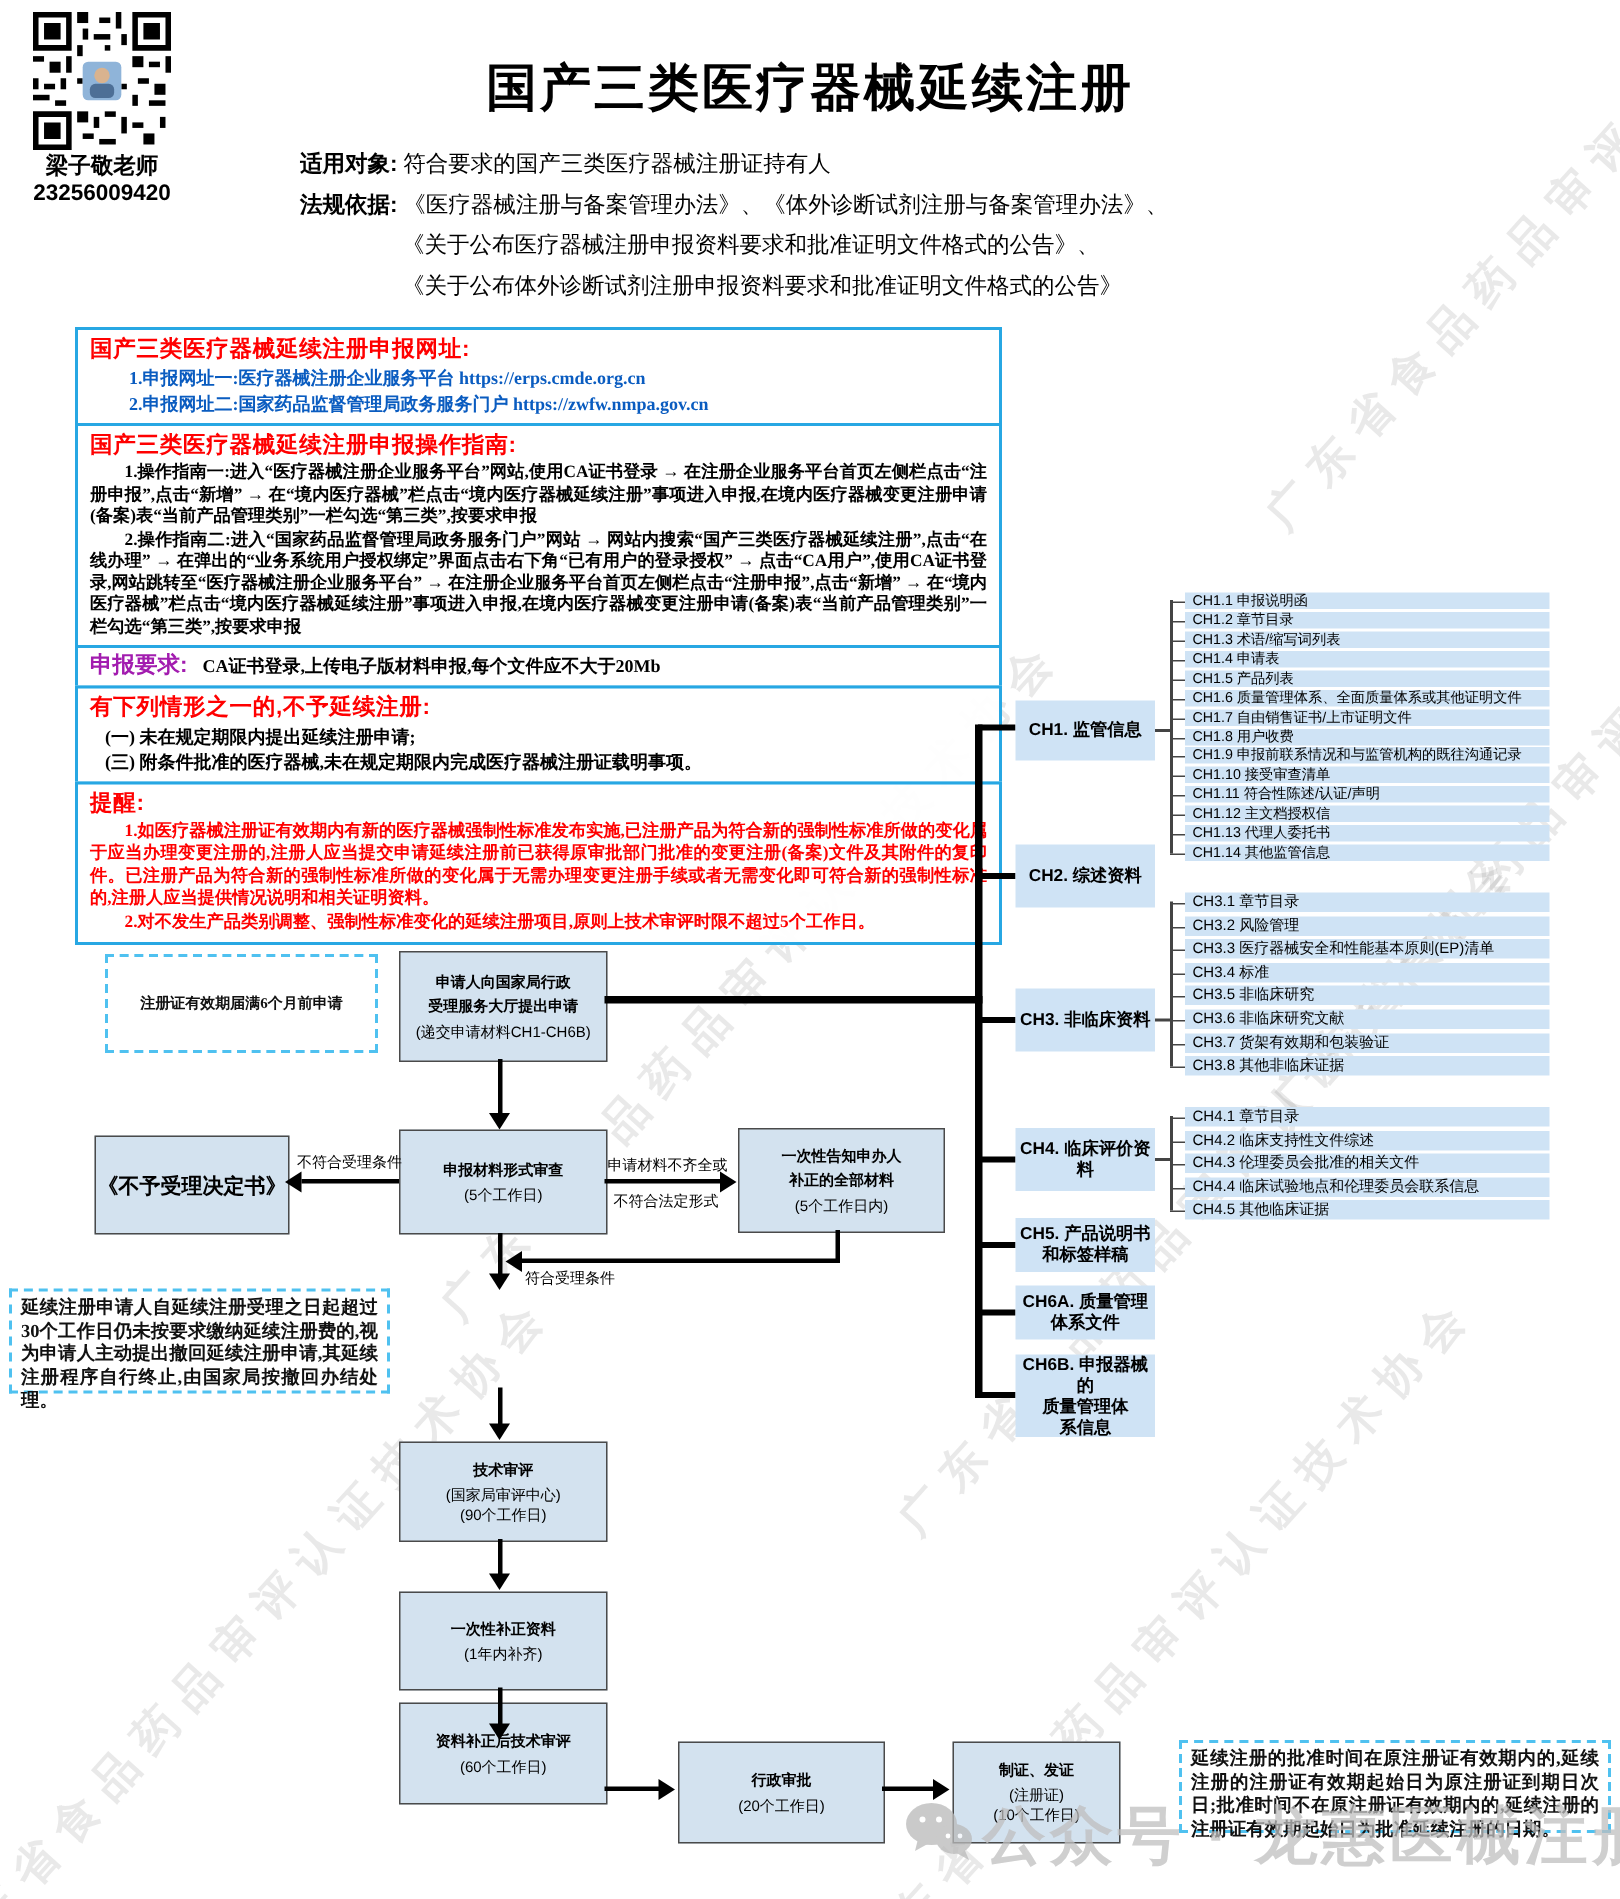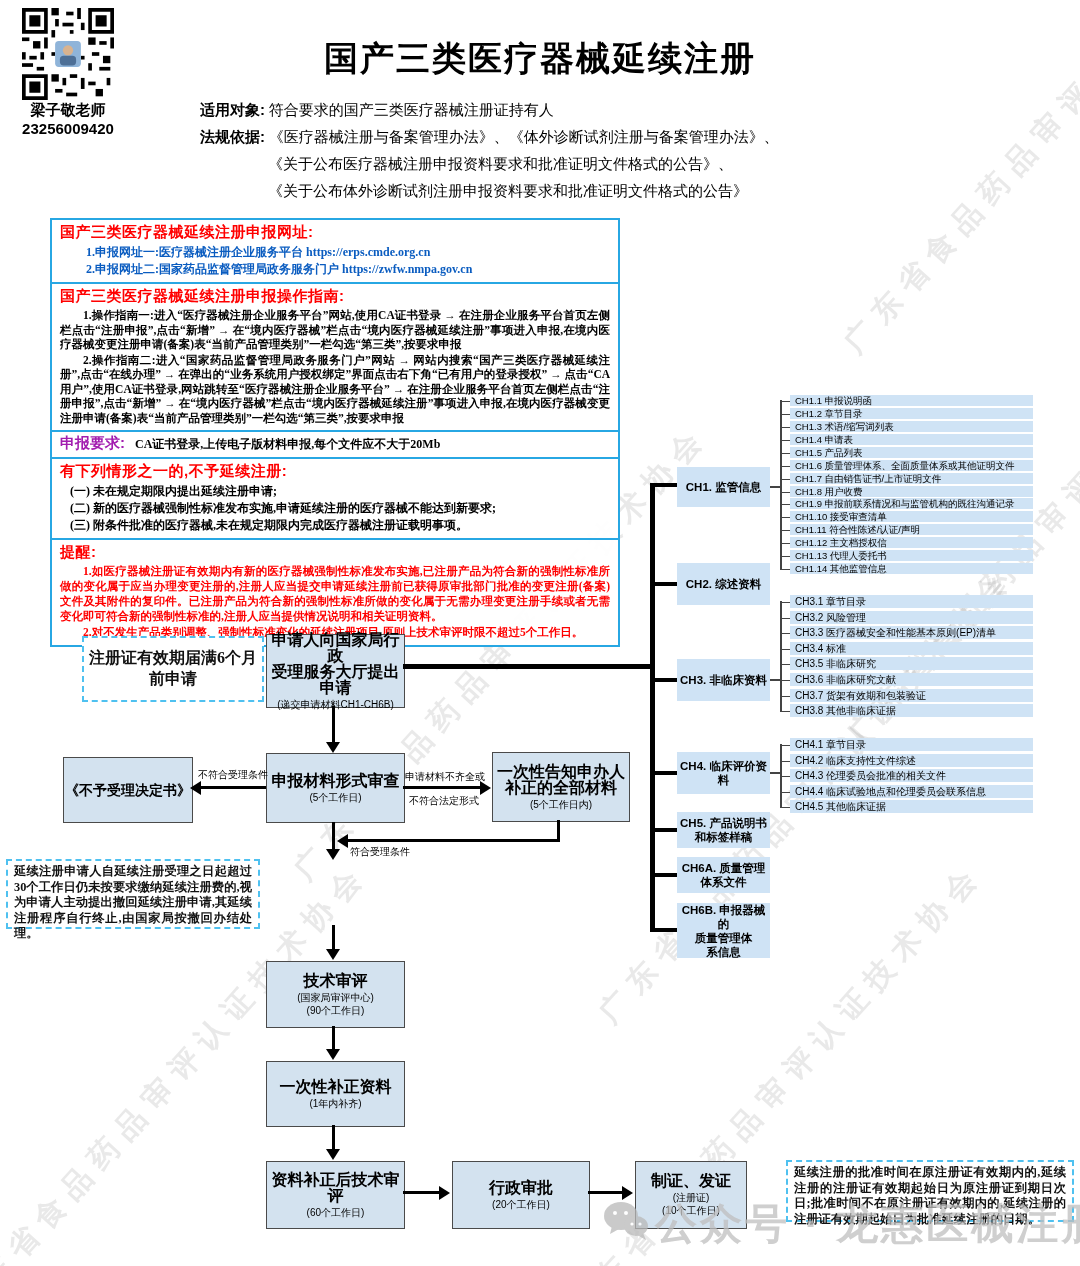--- a/index.html
+++ b/index.html
@@ -20,35 +20,35 @@
   .teacher { position:absolute; left:6px; top:101px; width:124px; text-align:center;
              font:bold 15px "Liberation Sans",sans-serif; }
   .phone   { position:absolute; left:6px; top:120px; width:124px; text-align:center;
              font:bold 15px "Liberation Sans",sans-serif; }
   .title { position:absolute; left:230px; top:36px; width:620px; text-align:center;
            font:bold 34px "Liberation Serif",serif; letter-spacing:2px; }
   .meta { position:absolute; font-size:15px; line-height:20px; }
   .meta b { font-family:"Liberation Sans",sans-serif; font-size:15px; }
 
   
-  .secwrap { position:absolute; left:50px; top:220px; width:570px; z-index:2; }
+  .secwrap { position:absolute; left:50px; top:220px; width:618px; z-index:2; }
   .sec { border:2px solid #27a7e3; margin-top:-2px; padding:2px 8px 4px; background:rgba(255,255,255,0.92); }
   .rh { color:#f00; font:bold 15px "Liberation Sans",sans-serif; letter-spacing:.5px; margin:1px 0 2px; }
   .url-line { color:#0a5cc0; font:bold 12px "Liberation Serif",serif; line-height:17px; margin-left:26px; }
   .gp  { font:bold 11.5px "Liberation Serif",serif; line-height:14.5px; text-indent:2em; margin:1px 0; text-align:justify; }
   .req { font:bold 12px "Liberation Serif",serif; }
   .itm { font:bold 12px "Liberation Serif",serif; line-height:17px; margin-left:10px; }
   .rp  { color:#f00; font:bold 11.5px "Liberation Serif",serif; line-height:15px; text-indent:2em; margin:1px 0; text-align:justify; }
   .inline-red { color:#a21caf; font:bold 15px "Liberation Sans",sans-serif; margin-right:6px; }
 
   
   .fbox { position:absolute; background:#d3e2ef; border:1.5px solid #4a4a4a; z-index:2;
           display:flex; flex-direction:column; align-items:center; justify-content:center;
           text-align:center; font-family:"Liberation Sans",sans-serif; }
-  .fbox .t { font-weight:bold; font-size:16px; line-height:16px; }
+  .fbox .t { font-weight:bold; font-size:10px; line-height:16px; }
   .fbox .s { font-size:10px; line-height:13px; margin-top:2px; }
   .dash { position:absolute; border:2px dashed #4fc1f0; background:#fff; z-index:2;
           font:bold 12.3px "Liberation Serif",serif; color:#111; }
   .dash.center { display:flex; align-items:center; justify-content:center; text-align:center; }
   .dash .p { padding:3px 6px; line-height:15.5px; text-align:justify; }
 
   .ln { position:absolute; background:#000; z-index:2; }
   .ah-down  { position:absolute; width:0; height:0; border-left:7px solid transparent;
               border-right:7px solid transparent; border-top:11px solid #000; z-index:2; }
   .ah-left  { position:absolute; width:0; height:0; border-top:7px solid transparent;
@@ -154,31 +154,30 @@
       <div class="gp">1.操作指南一:进入“医疗器械注册企业服务平台”网站,使用CA证书登录 → 在注册企业服务平台首页左侧栏点击“注册申报”,点击“新增” → 在“境内医疗器械”栏点击“境内医疗器械延续注册”事项进入申报,在境内医疗器械变更注册申请(备案)表“当前产品管理类别”一栏勾选“第三类”,按要求申报</div>
       <div class="gp">2.操作指南二:进入“国家药品监督管理局政务服务门户”网站 → 网站内搜索“国产三类医疗器械延续注册”,点击“在线办理” → 在弹出的“业务系统用户授权绑定”界面点击右下角“已有用户的登录授权” → 点击“CA用户”,使用CA证书登录,网站跳转至“医疗器械注册企业服务平台” → 在注册企业服务平台首页左侧栏点击“注册申报”,点击“新增” → 在“境内医疗器械”栏点击“境内医疗器械延续注册”事项进入申报,在境内医疗器械变更注册申请(备案)表“当前产品管理类别”一栏勾选“第三类”,按要求申报</div>
     </div>
     <div class="sec">
       <span class="inline-red">申报要求:</span>
       <span class="req">CA证书登录,上传电子版材料申报,每个文件应不大于20Mb</span>
     </div>
     <div class="sec">
       <div class="rh">有下列情形之一的,不予延续注册:</div>
       <div class="itm">(一) 未在规定期限内提出延续注册申请;</div>
-      <div class="itm">(二) 新的医疗器械强制性标准发布实施,申请延续注册的医疗器械不能达到新要求;</div>
       <div class="itm">(三) 附条件批准的医疗器械,未在规定期限内完成医疗器械注册证载明事项。</div>
     </div>
     <div class="sec">
       <div class="rh">提醒:</div>
       <div class="rp">1.如医疗器械注册证有效期内有新的医疗器械强制性标准发布实施,已注册产品为符合新的强制性标准所做的变化属于应当办理变更注册的,注册人应当提交申请延续注册前已获得原审批部门批准的变更注册(备案)文件及其附件的复印件。已注册产品为符合新的强制性标准所做的变化属于无需办理变更注册手续或者无需变化即可符合新的强制性标准的,注册人应当提供情况说明和相关证明资料。</div>
       <div class="rp">2.对不发生产品类别调整、强制性标准变化的延续注册项目,原则上技术审评时限不超过5个工作日。</div>
     </div>
   </div>
 
-  <div class="dash center" style="left:82px;top:636px;width:178px;height:62px;font-size:16px">注册证有效期届满6个月前申请</div>
+  <div class="dash center" style="left:70px;top:636px;width:178px;height:62px;font-size:10px">注册证有效期届满6个月前申请</div>
 
   <div class="fbox" style="left:266px;top:634px;width:137px;height:72px">
     <div class="t">申请人向国家局行政</div>
     <div class="t">受理服务大厅提出申请</div>
     <div class="s">(递交申请材料CH1-CH6B)</div>
   </div>
 
   <div class="fbox" style="left:266px;top:753px;width:137px;height:68px">
     <div class="t">申报材料形式审查</div>
     <div class="s">(5个工作日)</div>
@@ -203,21 +202,21 @@
     <div class="t">技术审评</div>
     <div class="s">(国家局审评中心)</div>
     <div class="s" style="margin-top:0">(90个工作日)</div>
   </div>
 
   <div class="fbox" style="left:266px;top:1061px;width:137px;height:64px">
     <div class="t">一次性补正资料</div>
     <div class="s">(1年内补齐)</div>
   </div>
 
-  <div class="fbox" style="left:266px;top:1161px;width:137px;height:66px">
+  <div class="fbox" style="left:266px;top:1135px;width:137px;height:66px">
     <div class="t">资料补正后技术审评</div>
     <div class="s">(60个工作日)</div>
   </div>
 
   <div class="fbox" style="left:452px;top:1161px;width:136px;height:66px">
     <div class="t">行政审批</div>
     <div class="s">(20个工作日)</div>
   </div>
 
   <div class="fbox" style="left:635px;top:1161px;width:110px;height:66px">

